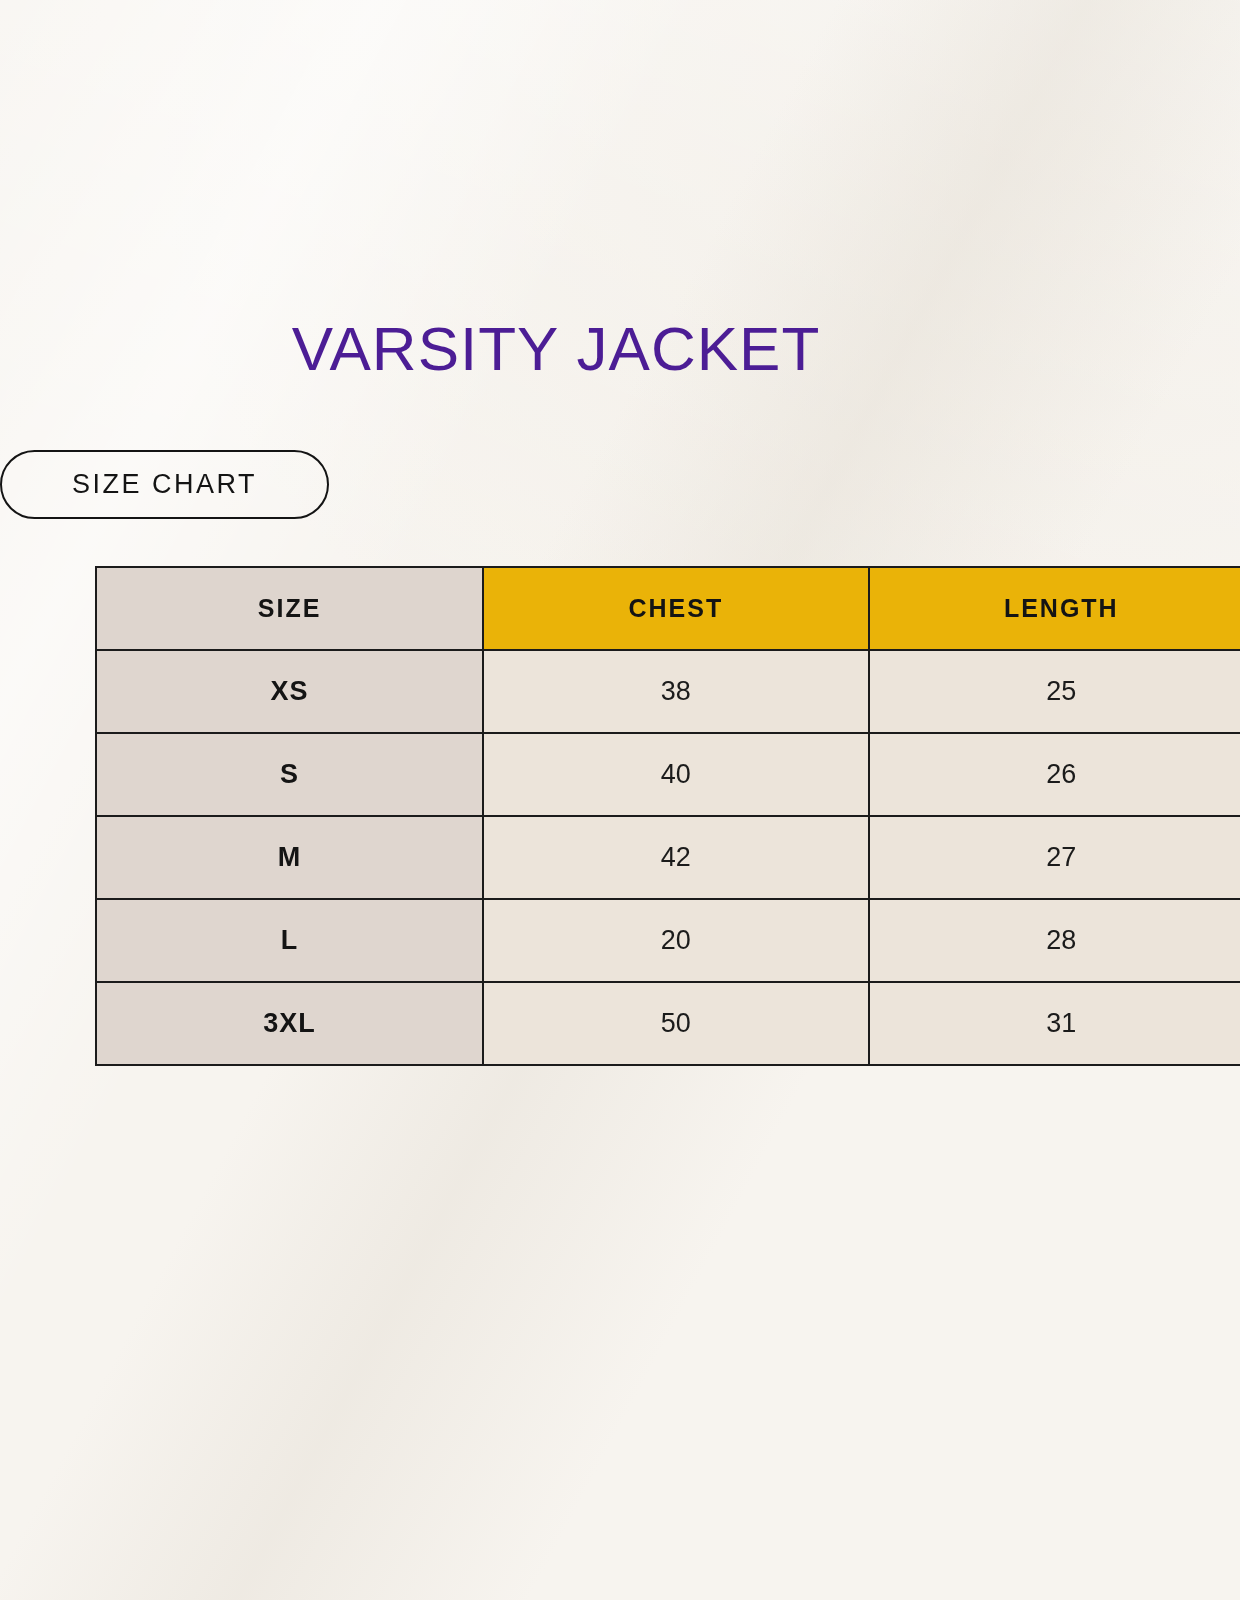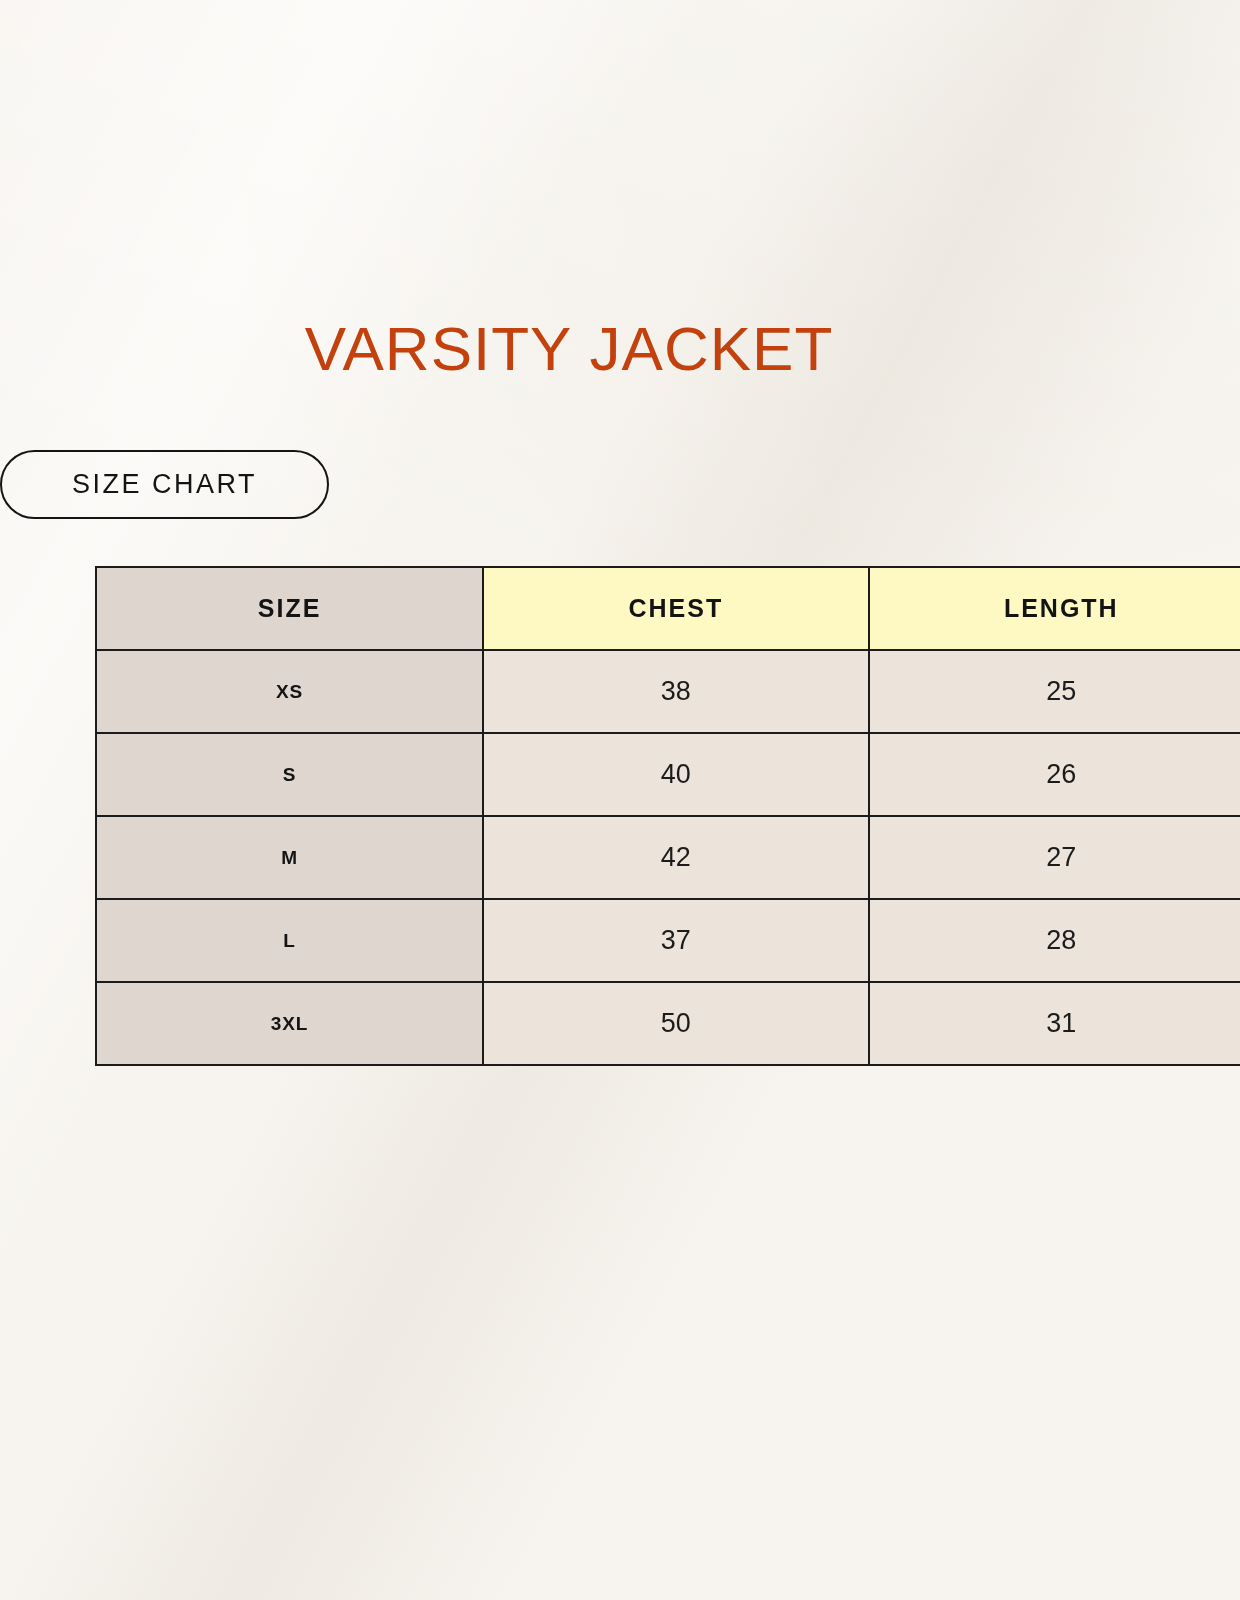--- a/index.html
+++ b/index.html
@@ -35,23 +35,22 @@
 
   .title {
     position: absolute;
     top: 318px;
     left: 0;
     width: 1112px;
     text-align: center;
     font-size: 62px;
     letter-spacing: 1px;
     font-weight: 400;
-    color: #c2410c;
+    color: #4c1d95;
     line-height: 1;
-    margin-left: 13px;
   }
 
   .pill-wrap {
     position: absolute;
     top: 450px;
     left: 0;
     width: 1240px;
     display: flex;
   }
   .pill {
@@ -86,25 +85,25 @@
   col.c-size { width: 343px; }
   col.c-val  { width: 341.5px; }
 
   thead th {
     font-size: 25px;
     letter-spacing: 2px;
     font-weight: bold;
     color: #141414;
   }
   thead th.h-size { background: #ded5ce; }
-  thead th.h-val  { background: #fef9c3; }
+  thead th.h-val  { background: #eab308; }
 
   tbody td.size-cell {
     background: #dfd6cf;
-    font-size: 19px;
+    font-size: 27px;
     font-weight: bold;
     letter-spacing: 1px;
     color: #141414;
   }
   tbody td.val-cell {
     background: #ece4da;
     font-size: 27px;
     font-weight: 400;
     color: #1b1b1b;
     margin-top: 12px;
@@ -158,21 +157,21 @@
           <td class="val-cell">40</td>
           <td class="val-cell">26</td>
         </tr>
         <tr>
           <td class="size-cell">M</td>
           <td class="val-cell">42</td>
           <td class="val-cell">27</td>
         </tr>
         <tr>
           <td class="size-cell">L</td>
-          <td class="val-cell">37</td>
+          <td class="val-cell">20</td>
           <td class="val-cell">28</td>
         </tr>
         <tr>
           <td class="size-cell">3XL</td>
           <td class="val-cell">50</td>
           <td class="val-cell">31</td>
         </tr>
       </tbody>
     </table>
   </div>

